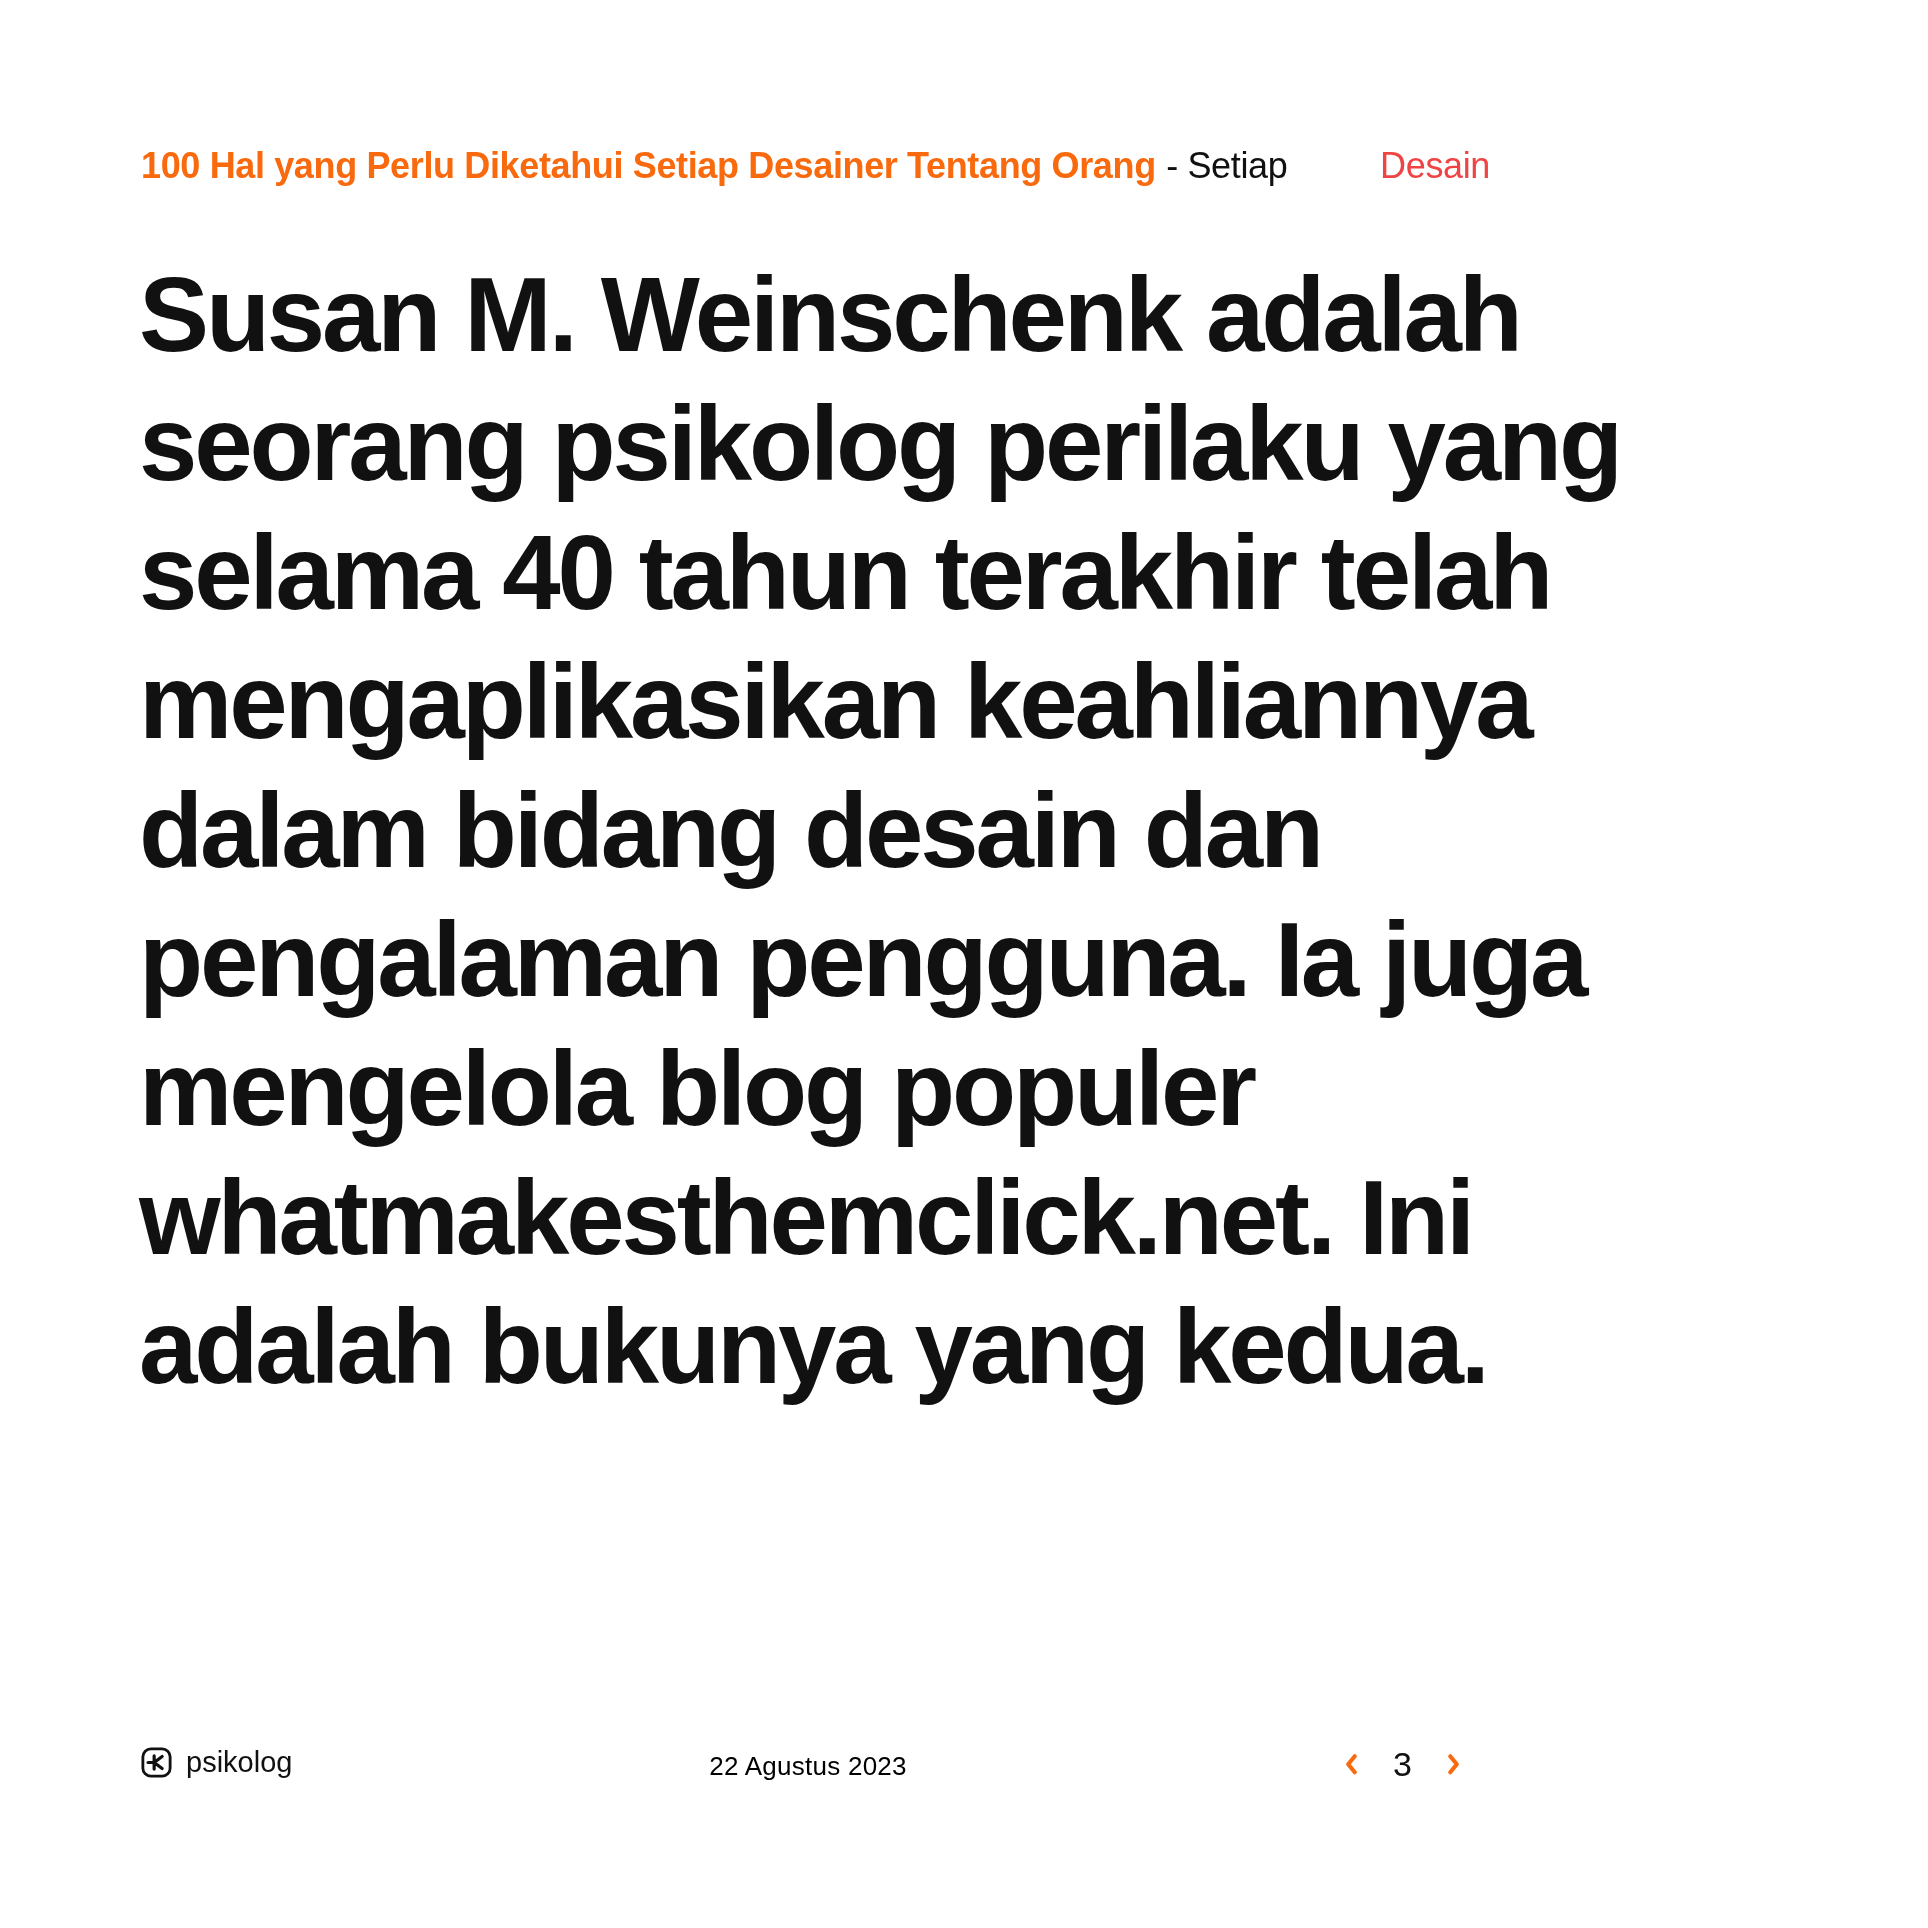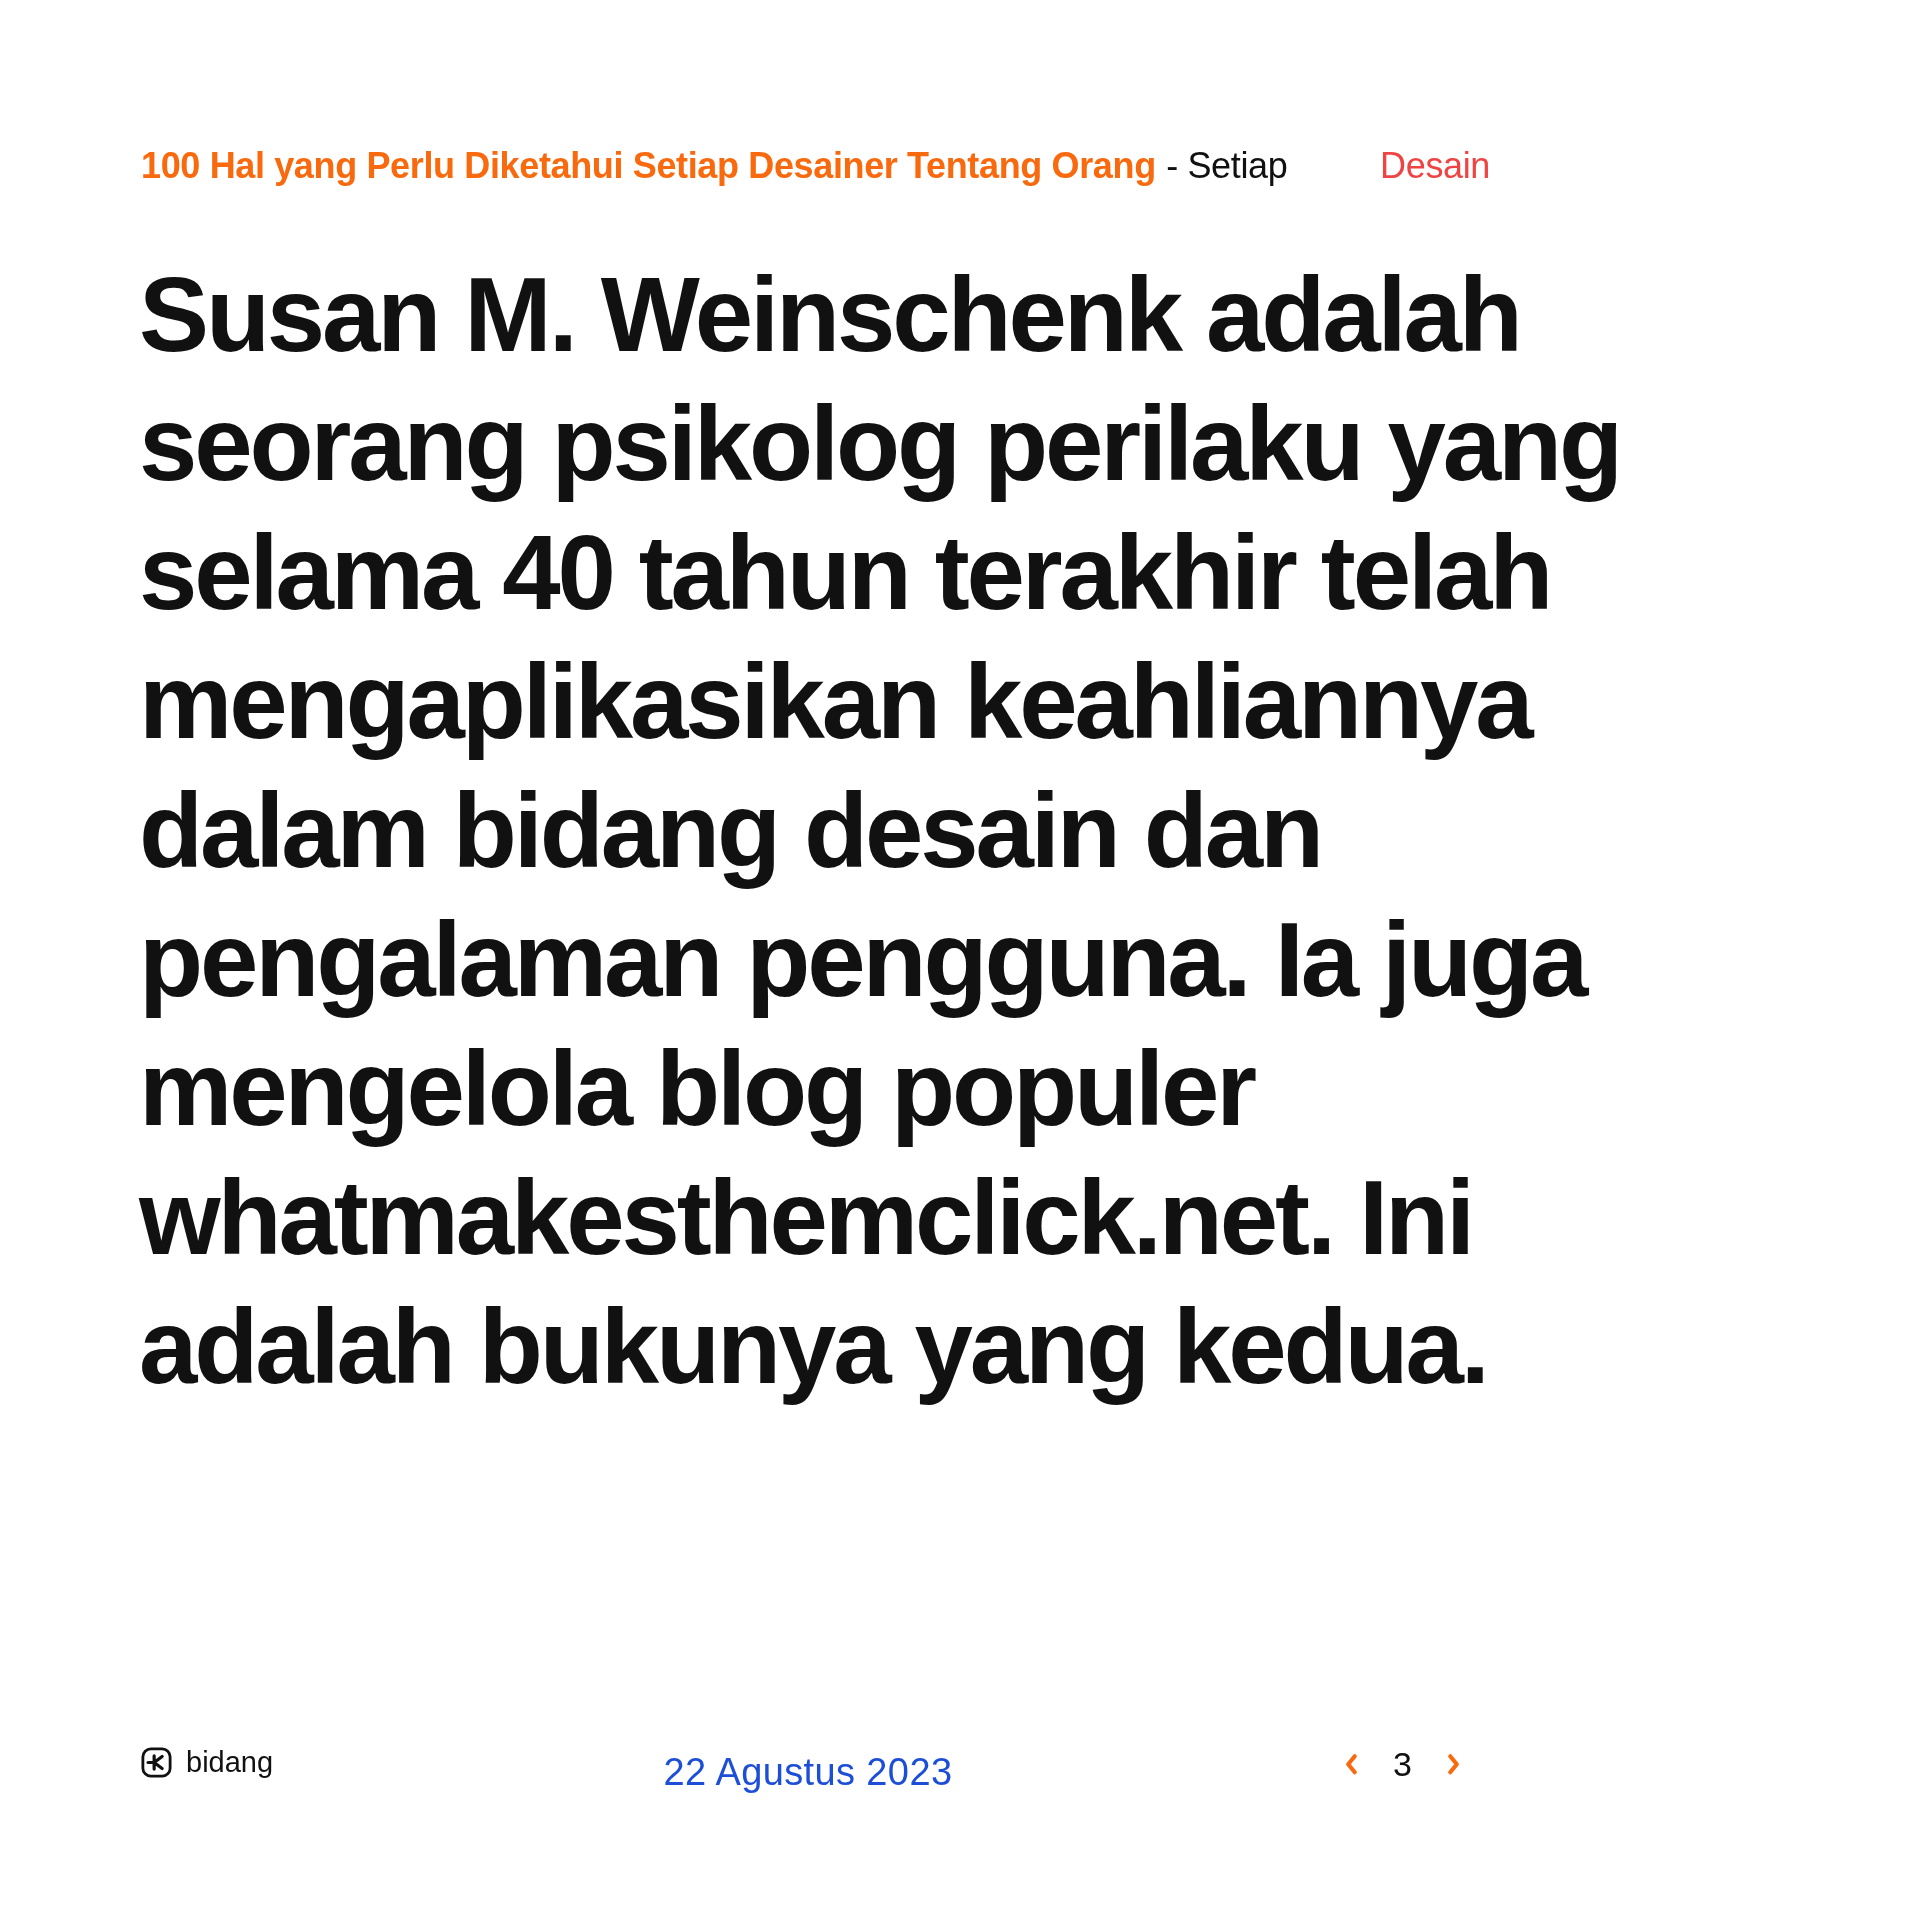--- a/index.html
+++ b/index.html
@@ -78,23 +78,23 @@
   .brand-name {
     font-size: 29px;
     font-weight: 400;
     color: #111111;
   }
   .date {
     position: absolute;
     left: 50%;
     top: 8.5px;
     transform: translateX(-50%);
-    font-size: 38px;
+    font-size: 26px;
     font-weight: 500;
-    color: #1d4ed8;
+    color: #000000;
     letter-spacing: 0.01em;
     white-space: nowrap;
   }
   .pagination {
     position: absolute;
     right: 13px;
     top: 2.8px;
     display: flex;
     align-items: center;
     gap: 34px;
@@ -138,21 +138,21 @@
 
   <div class="footer">
 
     <div class="brand">
       <span class="brand-icon">
         <svg width="31" height="31" viewBox="0 0 33 33" fill="none" xmlns="http://www.w3.org/2000/svg">
           <rect x="2" y="2" width="29" height="29" rx="8.5" stroke="#111111" stroke-width="3" fill="none"></rect>
           <path d="M7.5 16.5 H14 M14 9.5 V23.5 M14 16.5 L22.5 10 M14 16.5 L22.5 23" stroke="#111111" stroke-width="3.4" fill="none" stroke-linecap="round" stroke-linejoin="round"></path>
         </svg>
       </span>
-      <span class="brand-name">bidang</span>
+      <span class="brand-name">psikolog</span>
     </div>
 
     <div class="date">22 Agustus 2023</div>
 
     <div class="pagination">
       <button class="nav-btn" aria-label="Previous page">
         <svg width="16" height="24.5" viewBox="0 0 17 26" fill="none" xmlns="http://www.w3.org/2000/svg">
           <path d="M12.5 4.5 L5.5 13 L12.5 21.5" stroke="#F9690E" stroke-width="4.4" fill="none" stroke-linecap="round" stroke-linejoin="round"></path>
         </svg>
       </button>

